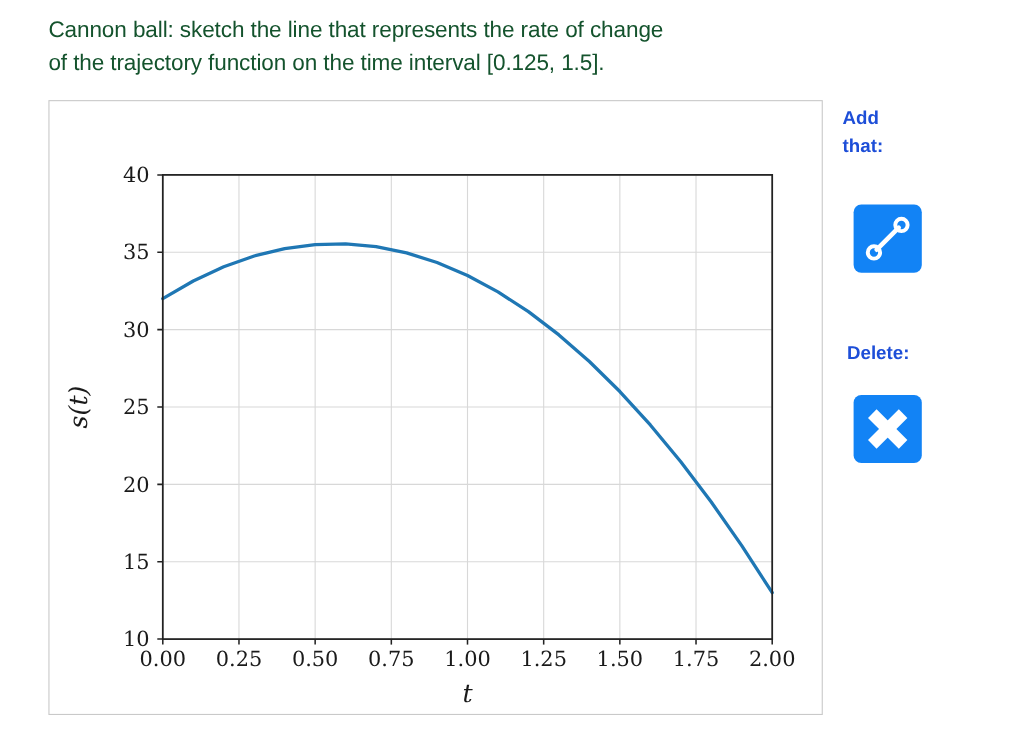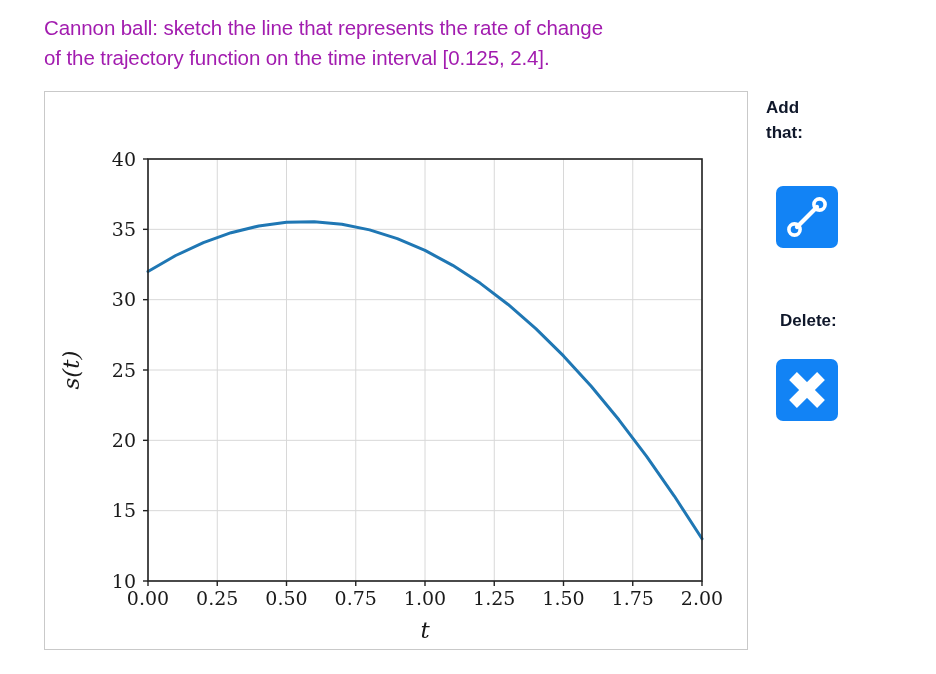--- a/index.html
+++ b/index.html
@@ -22,21 +22,21 @@
   }
 
   
   .prompt {
     position: absolute;
     left: 44px;
     top: 13px;
     width: 780px;
     font-size: 20.5px;
     line-height: 30px;
-    color: #a21caf;
+    color: #14532d;
     font-weight: 400;
     letter-spacing: -0.1px;
   }
   .prompt-line { display: block; white-space: nowrap; }
 
   
   .panel {
     position: absolute;
     left: 44px;
     top: 91px;
@@ -62,47 +62,47 @@
   .tools {
     position: absolute;
     left: 766px;
     top: 95px;
     width: 150px;
   }
   .tool-group { margin-bottom: 0; }
   .tool-label {
     font-size: 17px;
     font-weight: bold;
-    color: #0f172a;
+    color: #1d4ed8;
     line-height: 25px;
     width: 60px;
   }
   .tool-btn {
     width: 62px;
     height: 62px;
     border-radius: 7px;
     background: #1283f5;
     border: none;
     padding: 0;
     display: block;
     cursor: pointer;
   }
   #add-line-group { position: absolute; left: 0; top: 0; }
   #add-line-btn-pos { position: absolute; left: 10px; top: 91px; }
-  #delete-group { position: absolute; left: 14px; top: 213px; }
+  #delete-group { position: absolute; left: 4px; top: 213px; }
   #delete-btn-pos { position: absolute; left: 10px; top: 264px; }
 </style>
 </head>
 <body>
 
 <div id="app">
 
   <div class="prompt">
     <span class="prompt-line">Cannon ball: sketch the line that represents the rate of change</span>
-    <span class="prompt-line">of the trajectory function on the time interval [0.125, 2.4].</span>
+    <span class="prompt-line">of the trajectory function on the time interval [0.125, 1.5].</span>
   </div>
 
   <div class="panel">
     <div class="plot-wrap">
       <svg class="figure-svg" id="figure-svg" width="702" height="557" viewBox="0 0 702 557">
           <rect x="103" y="67" width="554" height="422" fill="#ffffff"></rect>
           <g>
             <line x1="103" y1="67" x2="103" y2="489" stroke="#d8d8d8" stroke-width="1"></line>
             <line x1="172.25" y1="67" x2="172.25" y2="489" stroke="#d8d8d8" stroke-width="1"></line>
             <line x1="241.5" y1="67" x2="241.5" y2="489" stroke="#d8d8d8" stroke-width="1"></line>

